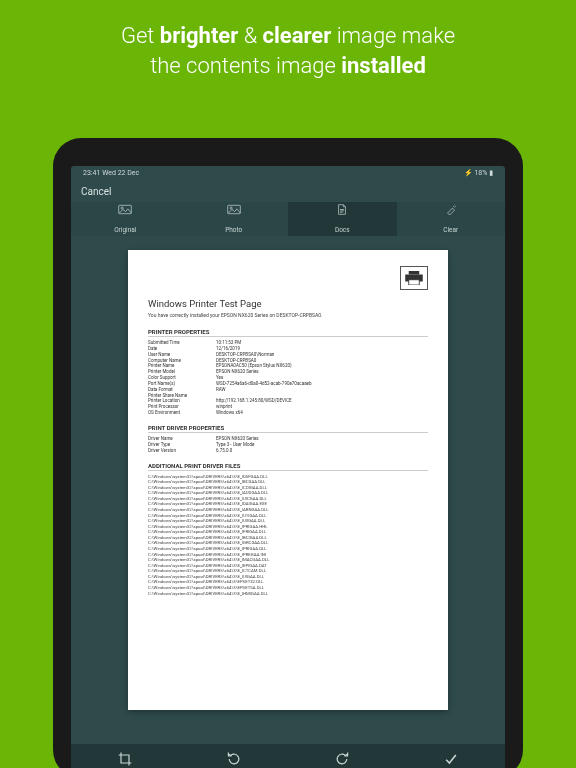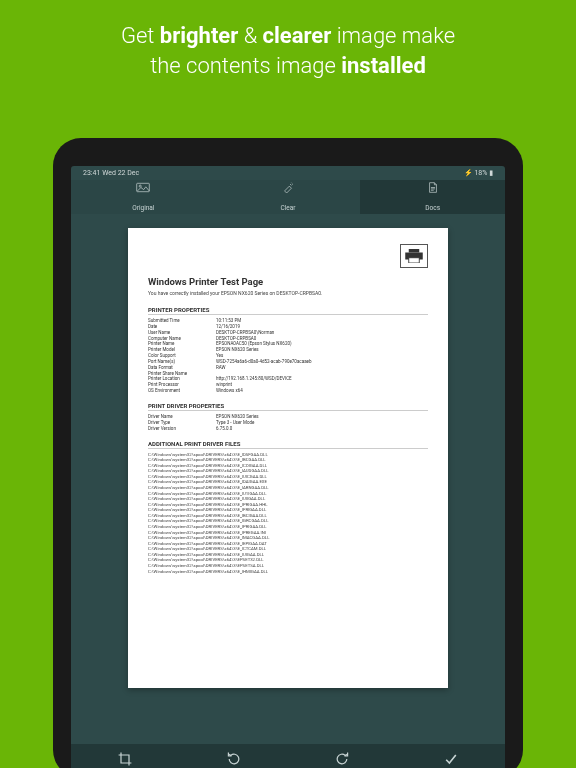--- a/index.html
+++ b/index.html
@@ -13,21 +13,21 @@
 .cancel{font-size:10px;flex:1}
 .chevron{font-size:10px}
 .tabs{display:flex;height:34px;background:#2b4646}
 .tab{flex:1;display:flex;flex-direction:column;align-items:center;justify-content:center;color:#c8d4d4;font-size:6.5px;gap:11px}
 .tab.active{background:#223838}
 .tab svg{width:14px;height:11px}
 .canvas{flex:1;background:#2e4a4a;display:flex;align-items:flex-start;justify-content:center;padding:14px 14px 6px}
 .page{width:320px;height:460px;background:#fff;box-shadow:0 2px 6px rgba(0,0,0,.3);padding:18px 20px;position:relative;font-family:Arial,sans-serif;color:#333;overflow:hidden}
 .printer-icon{position:absolute;right:20px;top:16px;width:28px;height:24px;border:1px solid #555;display:flex;align-items:center;justify-content:center}
 .printer-icon svg{width:18px;height:14px}
-.doc-title{font-size:9.5px;font-weight:700;color:#333;margin-top:30px;margin-bottom:3px}
+.doc-title{font-size:9.5px;font-weight:400;color:#333;margin-top:30px;margin-bottom:3px}
 .doc-sub{font-size:5px;color:#444;margin-bottom:10px}
 .section-h{font-size:6px;font-weight:700;color:#333;margin-top:8px;margin-bottom:3px;border-bottom:.5px solid #ccc;padding-bottom:1px}
 .prop-row{display:flex;font-size:4.5px;color:#333;line-height:1.3}
 .prop-label{width:68px}
 .prop-val{flex:1}
 .file-line{font-size:4.3px;color:#444;line-height:1.3;white-space:nowrap}
 .bottombar{height:34px;background:#223838;display:flex;align-items:center;justify-content:space-around;color:#c8d4d4}
 .bottombar svg{width:16px;height:16px}
 </style>
 </head>
@@ -39,45 +39,61 @@
 </div>
 
 <div class="tablet">
   <div class="screen">
 
     <div class="statusbar">
       <span>23:41  Wed 22 Dec</span>
       <span>⚡ <span>18%</span> ▮</span>
     </div>
 
+    <div class="topbar">
+      <span class="cancel">Cancel</span>
+      <span class="chevron">
+        <svg viewBox="0 0 16 10" fill="none" stroke="currentColor" stroke-width="1.5">
+            <path d="M2 7 L8 2 L14 7"></path>
+          </svg>
+      </span>
+    </div>
 
     <div class="tabs">
       <div class="tab">
         <svg viewBox="0 0 20 14" fill="none" stroke="currentColor" stroke-width="1">
             <rect x="1" y="1" width="18" height="12" rx="1"></rect>
             <circle cx="6" cy="5" r="1.5"></circle>
             <path d="M2 12 L7 7 L11 10 L14 6 L19 12"></path>
           </svg>
         <span>Original</span>
       </div>
       <div class="tab">
-        <svg viewBox="0 0 16 16" fill="none" stroke="currentColor" stroke-width="1">
-            <path d="M3 13 L10 6 L13 9 L6 16z"></path>
-            <path d="M11 3l2 2"></path>
-            <path d="M13 1l1 1M14 4l1-1"></path>
-          </svg>
-        <span>Clear</span>
+        <svg viewBox="0 0 20 14" fill="none" stroke="currentColor" stroke-width="1">
+            <rect x="1" y="1" width="18" height="12" rx="1"></rect>
+            <circle cx="6" cy="5" r="1.5"></circle>
+            <path d="M2 12 L7 7 L11 10 L14 6 L19 12"></path>
+          </svg>
+        <span>Photo</span>
       </div>
       <div class="tab active">
         <svg viewBox="0 0 14 16" fill="none" stroke="currentColor" stroke-width="1">
             <path d="M2 1h7l3 3v11H2z"></path>
             <path d="M9 1v3h3"></path>
             <path d="M4 8h6M4 10h6M4 12h4"></path>
           </svg>
         <span>Docs</span>
+      </div>
+      <div class="tab">
+        <svg viewBox="0 0 16 16" fill="none" stroke="currentColor" stroke-width="1">
+            <path d="M3 13 L10 6 L13 9 L6 16z"></path>
+            <path d="M11 3l2 2"></path>
+            <path d="M13 1l1 1M14 4l1-1"></path>
+          </svg>
+        <span>Clear</span>
       </div>
     </div>
 
     <div class="canvas">
       <div class="page">
         <div class="printer-icon">
           <svg viewBox="0 0 20 16" fill="#333">
               <rect x="4" y="0" width="12" height="4"></rect>
               <rect x="0" y="4" width="20" height="8"></rect>
               <rect x="4" y="10" width="12" height="6" fill="#fff" stroke="#333"></rect>

